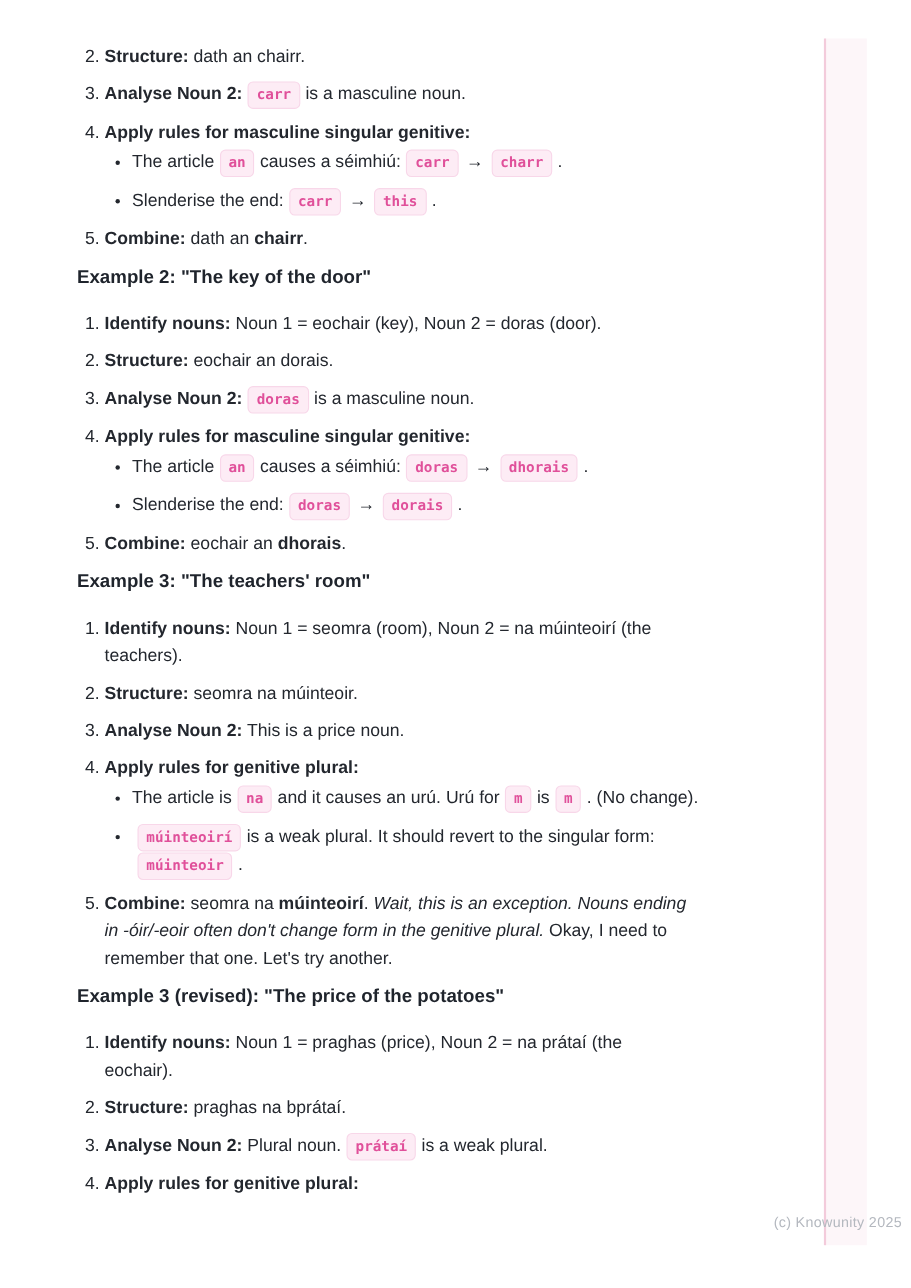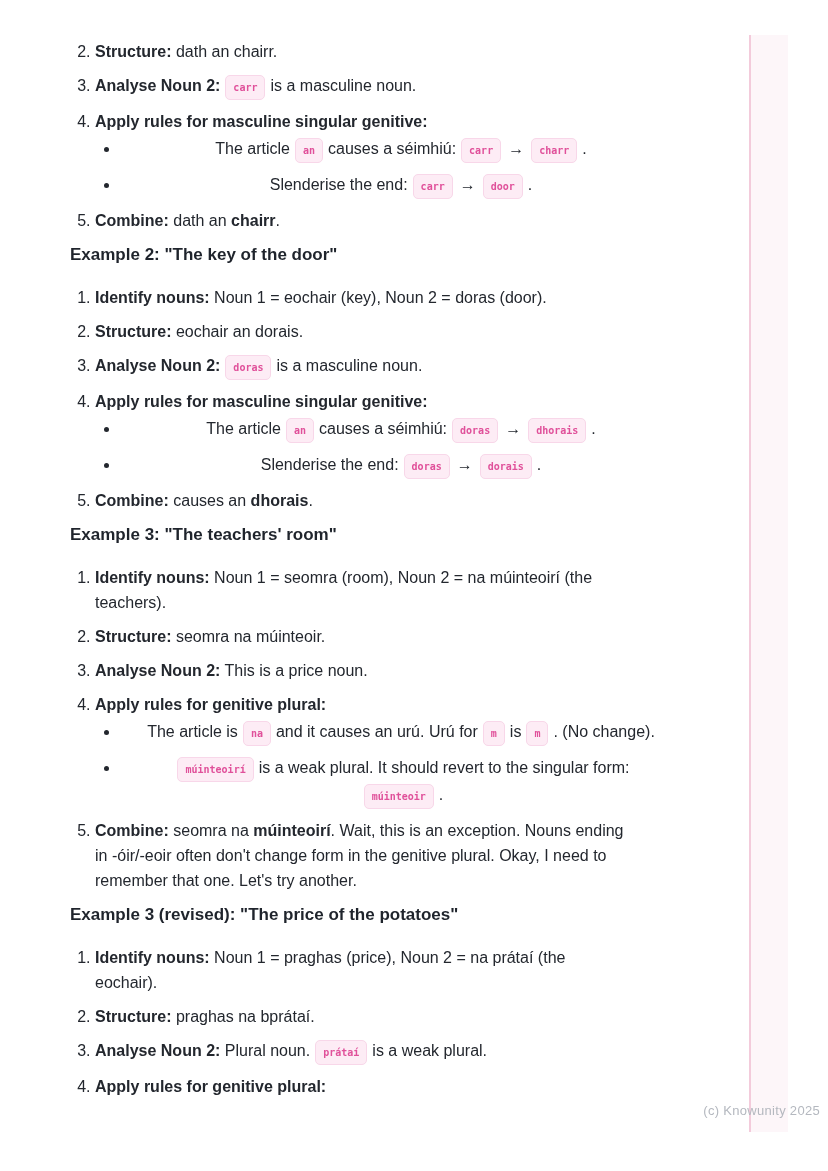--- a/index.html
+++ b/index.html
@@ -27,30 +27,30 @@
     font-size: 17px;
     font-weight: 700;
     line-height: 25px;
     margin: 9px 0 18px 0;
     color: #1f242c;
   }
 
   ol.steps { margin: 0; padding: 0 0 0 25px; }
   ol.steps > li { margin: 0 0 9px 0; padding: 0; }
   ul.bullets { margin: 2px 0 0 0; padding: 0 0 0 25px; list-style: disc; }
-  ul.bullets > li { margin: 0 0 9px 0; text-align: center; }
+  ul.bullets > li { margin: 0 0 9px 0; }
 
   .seg-bold { font-weight: 700; }
-  .seg-italic { }
+  .seg-italic { font-style: italic; }
   .seg-text { font-weight: 400; }
 
   .seg-code {
     display: inline-block;
     font-family: "DejaVu Sans Mono", monospace;
-    font-size: 10px;
+    font-size: 13px;
     line-height: 19px;
     font-weight: 700;
     color: var(--chip-text, #e0509a);
     background: var(--chip-bg, #fdecf5);
     border: 1px solid var(--chip-border, #f8d7e9);
     border-radius: 5px;
     padding: 2px 7px;
     margin: 0 5px;
     white-space: nowrap;
   }
@@ -94,21 +94,21 @@
         <li>
           <div class="step-text"><span class="seg-bold">Structure:</span><span class="seg-text"> dath an chairr.</span></div>
         </li>
         <li>
           <div class="step-text"><span class="seg-bold">Analyse Noun 2:</span><span class="seg-code">carr</span><span class="seg-text">is a masculine noun.</span></div>
         </li>
         <li>
           <div class="step-text"><span class="seg-bold">Apply rules for masculine singular genitive:</span></div>
           <ul class="bullets">
             <li><span class="seg-text">The article</span><span class="seg-code">an</span><span class="seg-text">causes a séimhiú:</span><span class="seg-code">carr</span><span class="seg-arrow">→</span><span class="seg-code">charr</span><span class="seg-text">.</span></li>
-            <li><span class="seg-text">Slenderise the end:</span><span class="seg-code">carr</span><span class="seg-arrow">→</span><span class="seg-code">door</span><span class="seg-text">.</span></li>
+            <li><span class="seg-text">Slenderise the end:</span><span class="seg-code">carr</span><span class="seg-arrow">→</span><span class="seg-code">this</span><span class="seg-text">.</span></li>
           </ul>
         </li>
         <li>
           <div class="step-text"><span class="seg-bold">Combine:</span><span class="seg-text"> dath an </span><span class="seg-bold">chairr</span><span class="seg-text">.</span></div>
         </li>
       </ol>
       <h3 class="example-heading">Example 2: "The key of the door"</h3>
       <ol class="steps" start="1">
         <li>
           <div class="step-text"><span class="seg-bold">Identify nouns:</span><span class="seg-text"> Noun 1 = eochair (key), Noun 2 = doras (door).</span></div>
@@ -120,21 +120,21 @@
           <div class="step-text"><span class="seg-bold">Analyse Noun 2:</span><span class="seg-code">doras</span><span class="seg-text">is a masculine noun.</span></div>
         </li>
         <li>
           <div class="step-text"><span class="seg-bold">Apply rules for masculine singular genitive:</span></div>
           <ul class="bullets">
             <li><span class="seg-text">The article</span><span class="seg-code">an</span><span class="seg-text">causes a séimhiú:</span><span class="seg-code">doras</span><span class="seg-arrow">→</span><span class="seg-code">dhorais</span><span class="seg-text">.</span></li>
             <li><span class="seg-text">Slenderise the end:</span><span class="seg-code">doras</span><span class="seg-arrow">→</span><span class="seg-code">dorais</span><span class="seg-text">.</span></li>
           </ul>
         </li>
         <li>
-          <div class="step-text"><span class="seg-bold">Combine:</span><span class="seg-text"> causes an </span><span class="seg-bold">dhorais</span><span class="seg-text">.</span></div>
+          <div class="step-text"><span class="seg-bold">Combine:</span><span class="seg-text"> eochair an </span><span class="seg-bold">dhorais</span><span class="seg-text">.</span></div>
         </li>
       </ol>
       <h3 class="example-heading">Example 3: "The teachers' room"</h3>
       <ol class="steps" start="1">
         <li>
           <div class="step-text"><span class="seg-bold">Identify nouns:</span><span class="seg-text"> Noun 1 = seomra (room), Noun 2 = na múinteoirí (the</span><br><span class="seg-text">teachers).</span></div>
         </li>
         <li>
           <div class="step-text"><span class="seg-bold">Structure:</span><span class="seg-text"> seomra na múinteoir.</span></div>
         </li>

